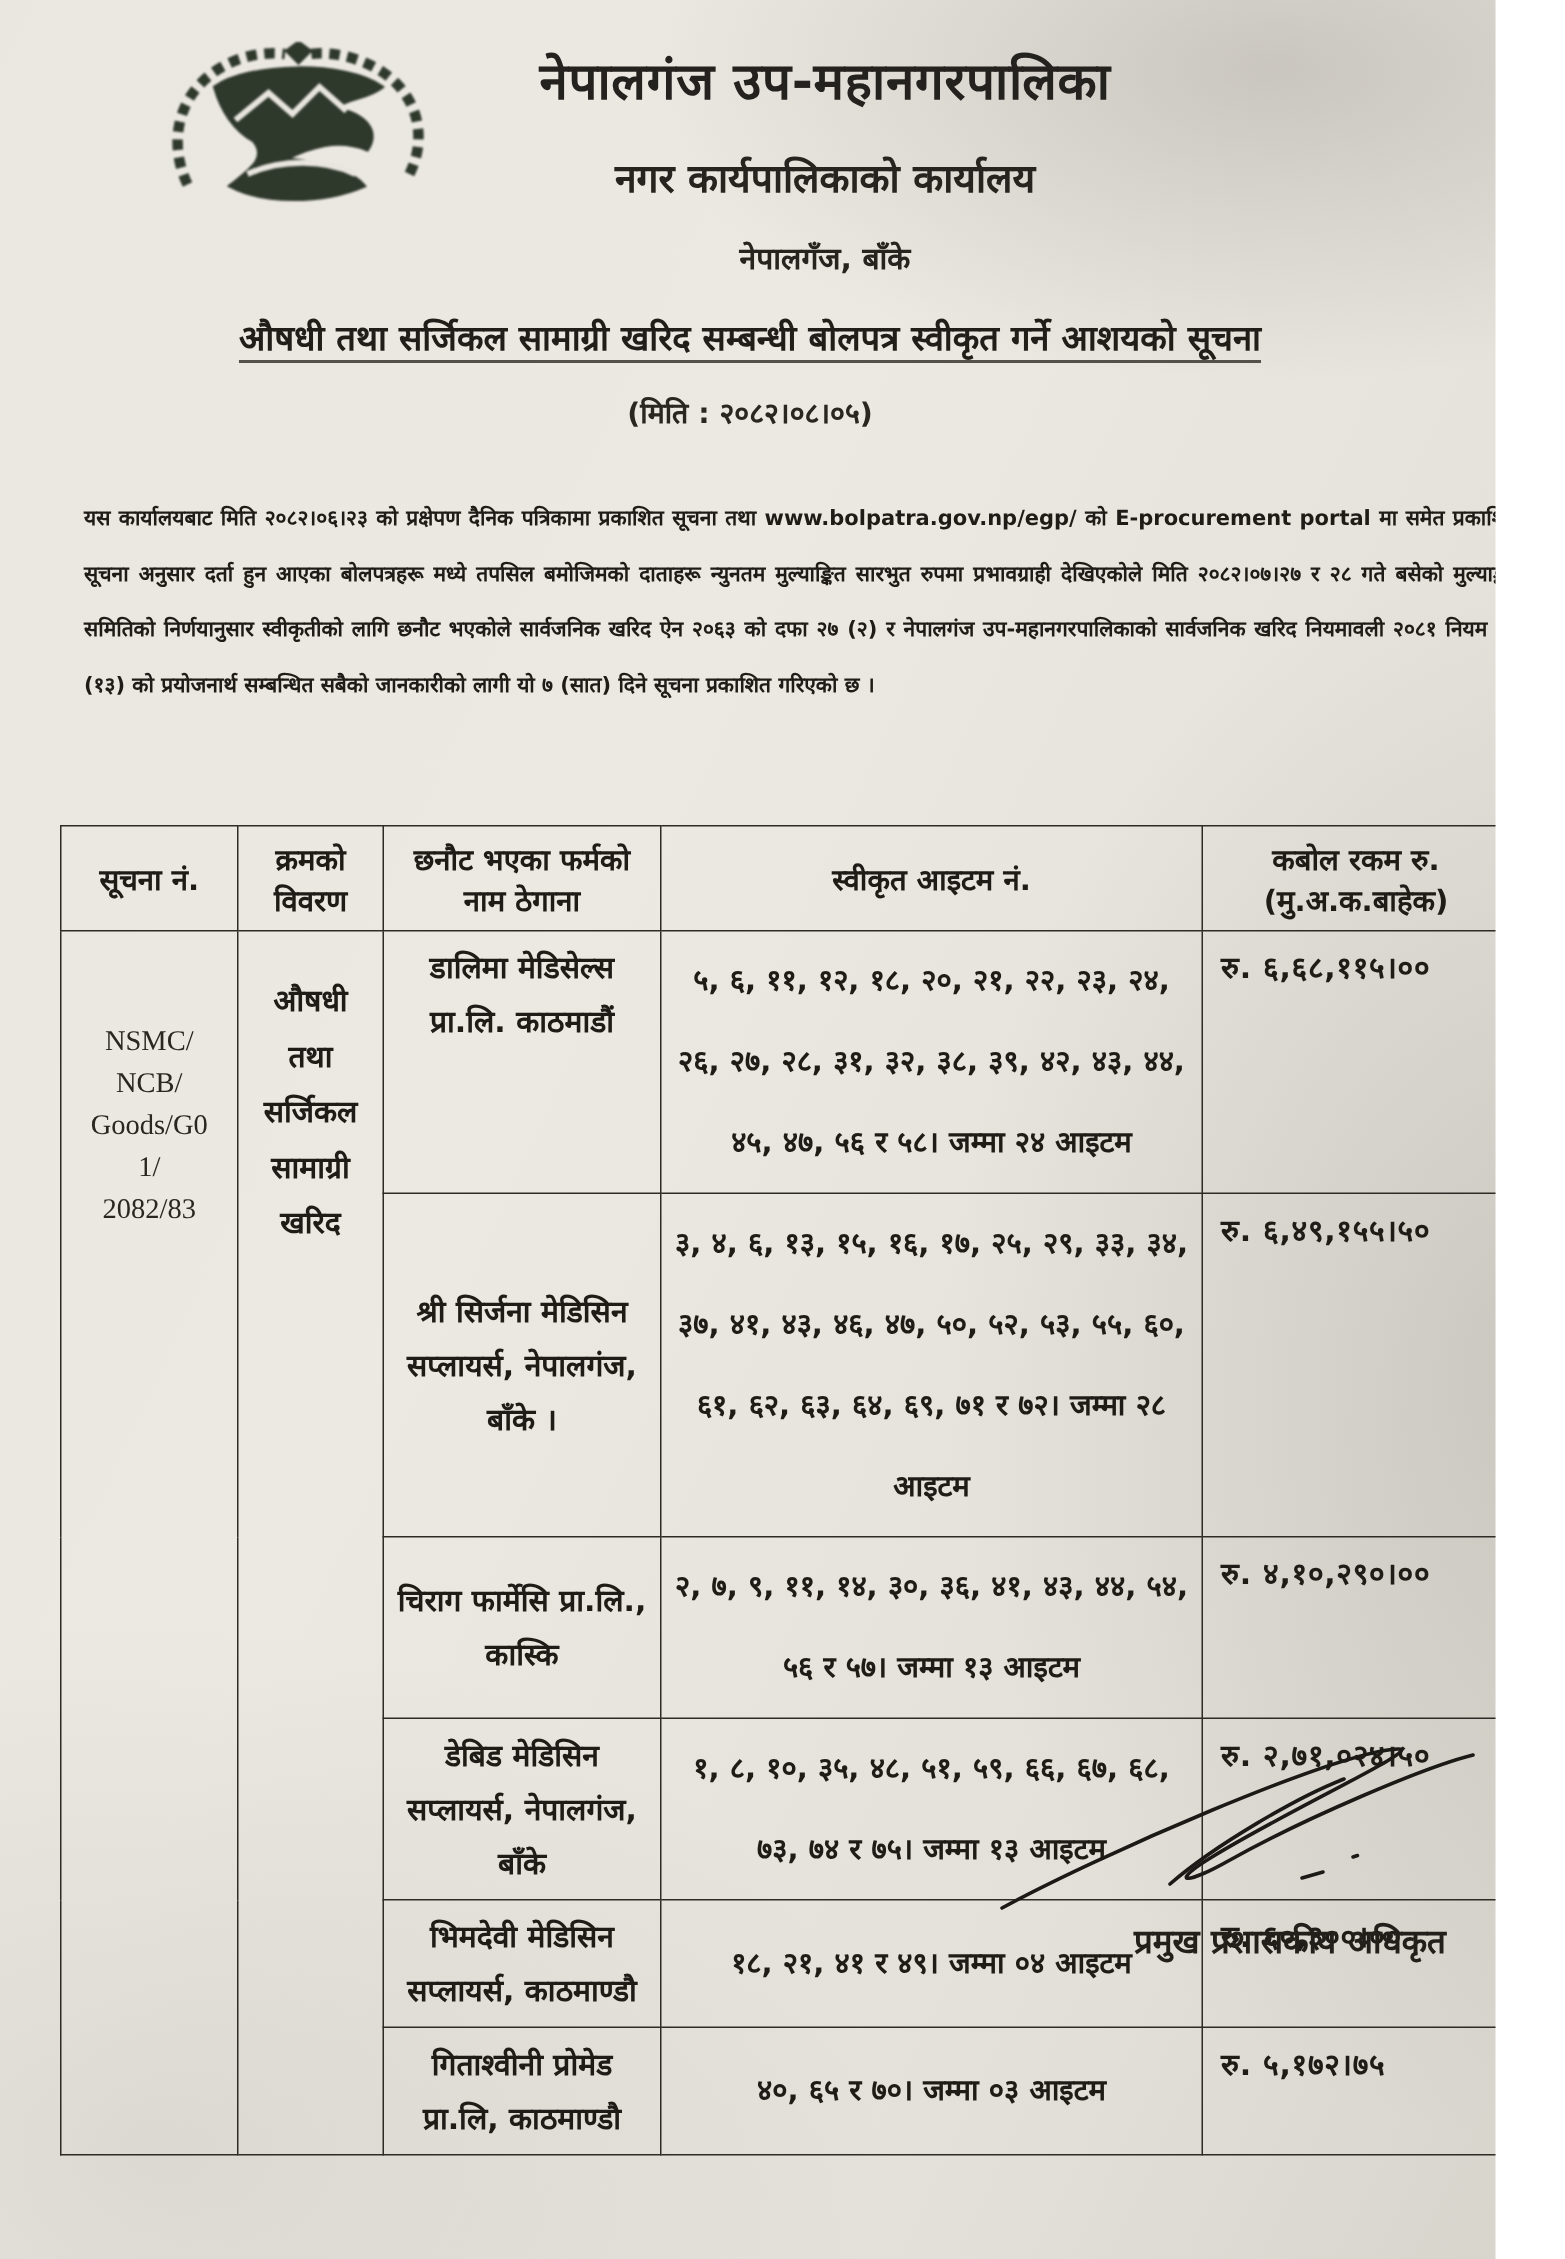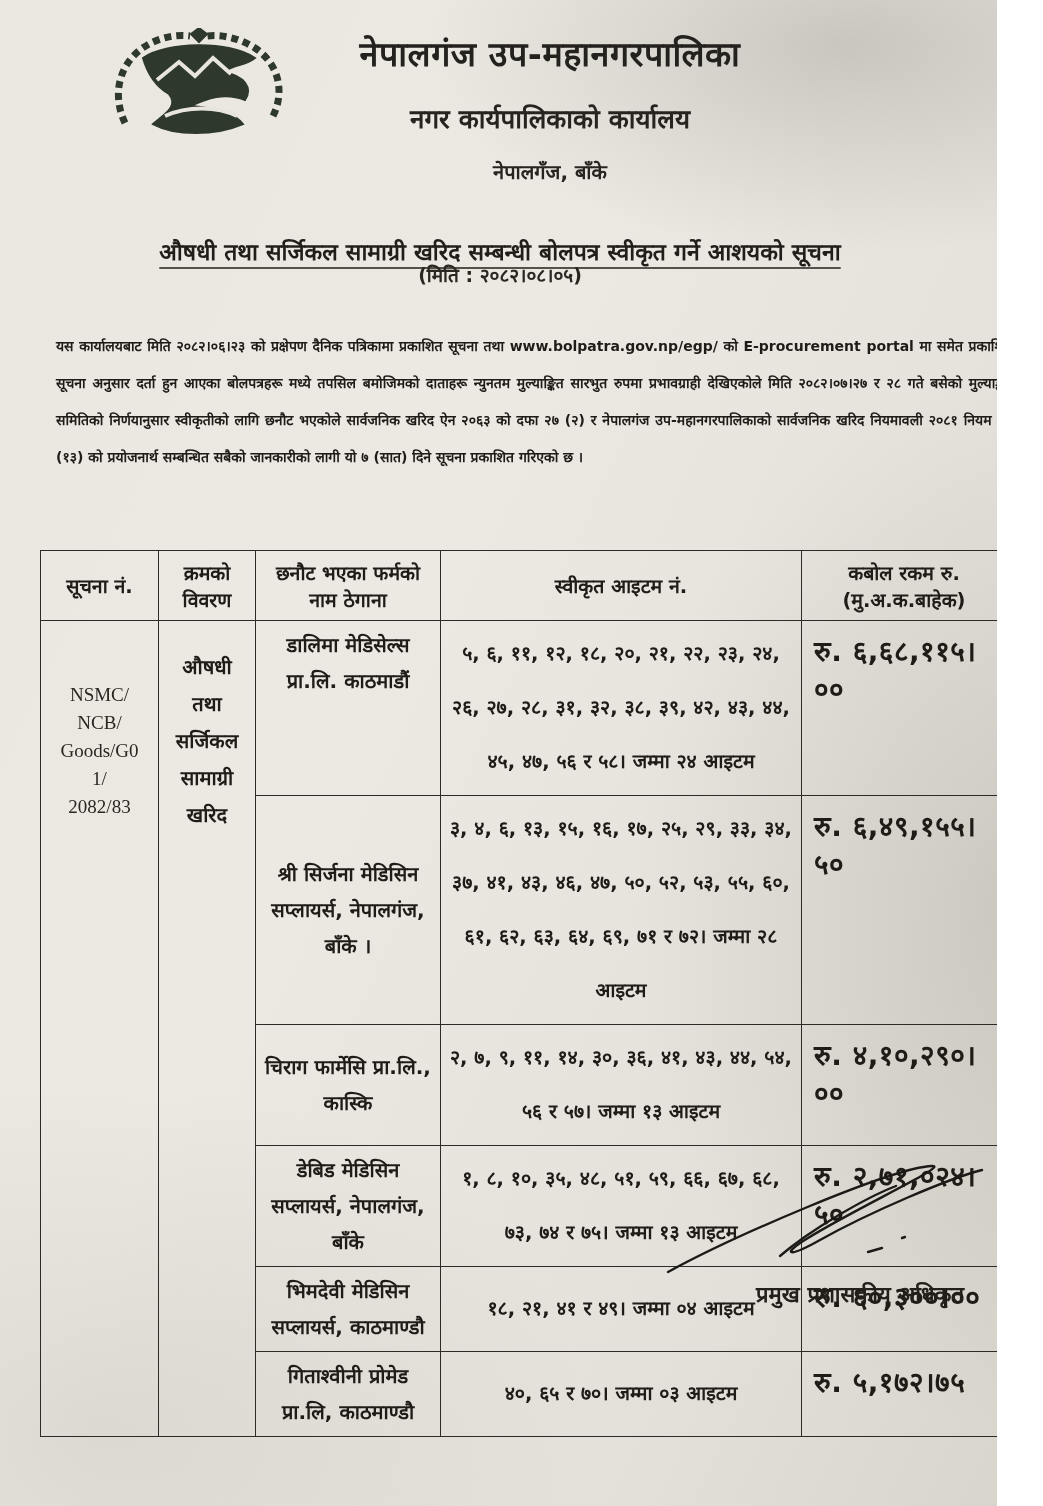--- a/index.html
+++ b/index.html
@@ -19,21 +19,21 @@
   
   .logo-wrap { position:absolute; left:95px; top:28px; width:215px; height:125px; }
   .logo-wrap svg { filter: blur(.7px); opacity:.92; }
 
   .org-head { position:absolute; left:250px; top:30px; width:600px; text-align:center; }
   .org-name  { font-size:34px; font-weight:bold; letter-spacing:.5px; color:#24221e; }
   .org-office{ font-size:26px; font-weight:bold; margin-top:24px; color:#27241f; }
   .org-loc   { font-size:20px; font-weight:bold; margin-top:22px; color:#27241f; }
 
   .notice-title {
-    position:absolute; left:60px; top:235px; width:880px; text-align:center;
+    position:absolute; left:60px; top:208px; width:880px; text-align:center;
     font-size:23px; font-weight:bold; color:#211e1a;
     text-decoration:underline; text-underline-offset:7px;
     text-decoration-thickness:1.5px; text-decoration-color:#54504a;
   }
   .notice-date {
     position:absolute; left:60px; top:262px; width:880px; text-align:center;
     font-size:19px; font-weight:bold; color:#2a2721;
   }
 
   
@@ -65,21 +65,21 @@
     vertical-align:top; padding-top:60px; text-align:center;
     font-family:"Liberation Serif", serif; font-weight:normal;
     font-size:19px; line-height:28px; color:#2a2620;
   }
   td.cell-category {
     vertical-align:top; padding-top:28px; text-align:center;
     font-size:20px; line-height:37px;
   }
   td.cell-firm  { text-align:center; font-size:20px; line-height:36px; }
   td.cell-items { text-align:center; font-size:19.5px; line-height:54px; }
-  td.cell-amt   { vertical-align:top; text-align:left; font-size:28px; padding-top:10px; padding-left:12px; letter-spacing:.5px; }
+  td.cell-amt   { vertical-align:top; text-align:left; font-size:20px; padding-top:10px; padding-left:12px; letter-spacing:.5px; }
 
   tr.r1 td { height:95px; }
   tr.r2 td { height:148px; }
   tr.r3 td { height:62px; }
   tr.r4 td { height:100px; }
   tr.r5 td { height:66px; }
   tr.r6 td { height:62px; }
 
   
   .signature { position:absolute; left:660px; top:1160px; width:340px; height:125px; }

